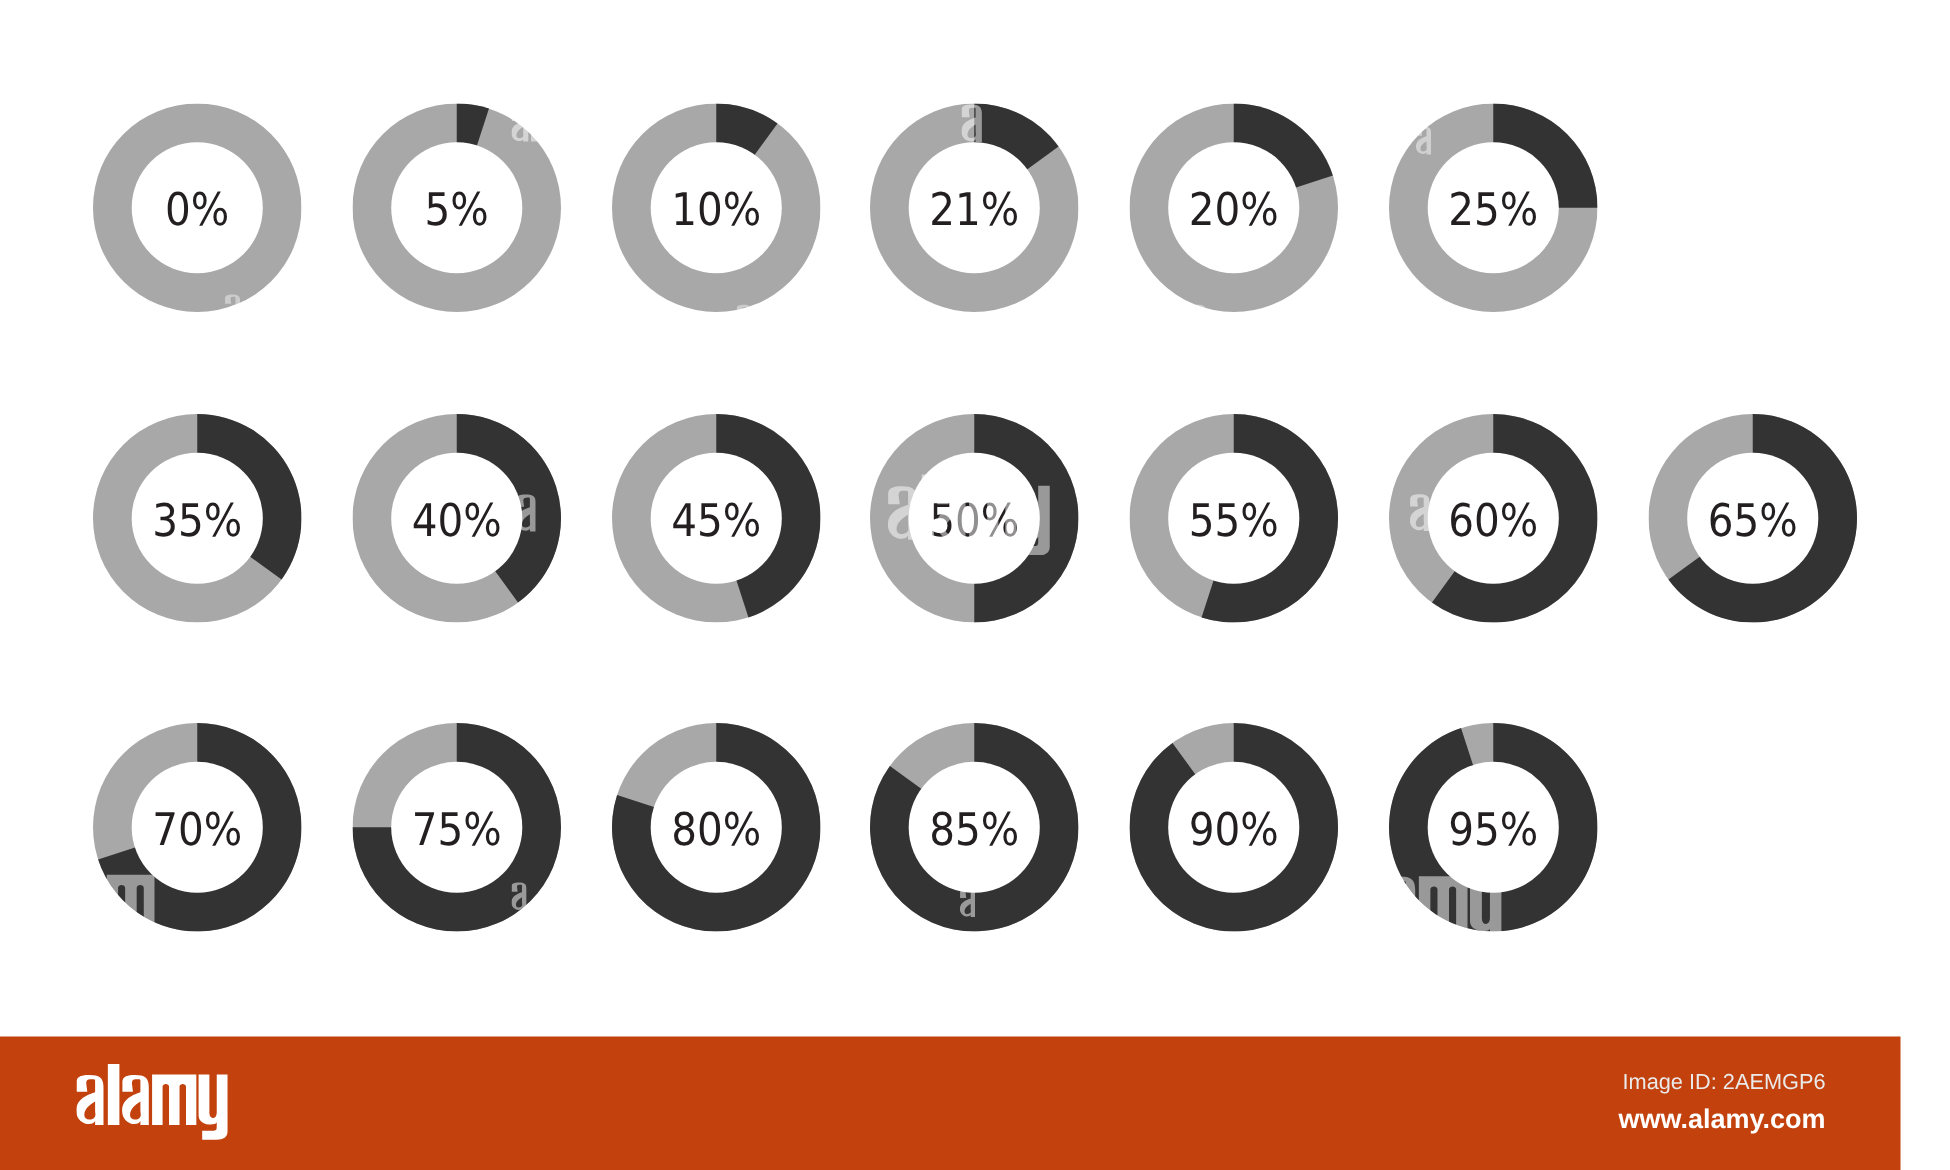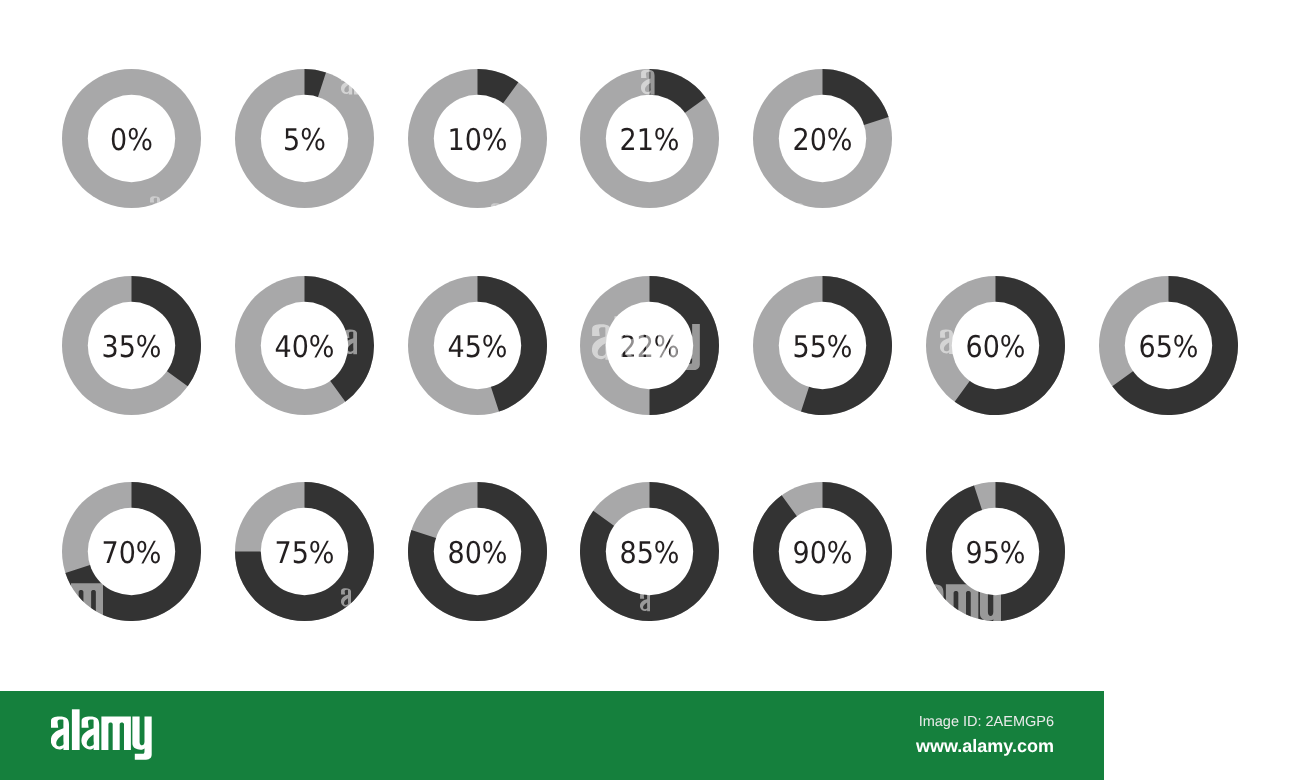--- a/index.html
+++ b/index.html
@@ -9,21 +9,21 @@
   #stage{position:relative;width:1300px;height:780px;background:#ffffff;}
   .chart-grid{position:absolute;left:0;top:0;width:1300px;height:690px;}
   .donut{position:absolute;width:139px;height:139px;}
   .donut svg{display:block;width:139px;height:139px;}
   .donut-label{position:absolute;left:0;top:0;width:139px;height:139px;display:flex;align-items:center;justify-content:center;
     font-family:"DejaVu Sans Condensed","DejaVu Sans",sans-serif;font-size:30px;color:#231f20;
     padding-top:3px;box-sizing:border-box;will-change:transform;}
   .ghost-layer{position:absolute;left:0;top:0;width:1300px;height:691px;overflow:hidden;pointer-events:none;}
   .ghost{position:absolute;}
   .ghost svg{display:block;}
-  .watermark-bar{position:absolute;left:0;top:691px;width:1104px;height:89px;background:#15803d;}
+  .watermark-bar{position:absolute;left:0;top:691px;width:1267px;height:89px;background:#c2410c;}
   .alamy-logo{position:absolute;left:50.5px;top:18.4px;width:101.2px;height:50.8px;}
   .alamy-logo svg{display:block;width:101.2px;height:50.8px;}
   .wm-right{position:absolute;right:49.5px;top:21px;text-align:right;color:#ffffff;will-change:transform;}
   .wm-imageid{font-family:"Liberation Sans",sans-serif;font-size:14.5px;line-height:20px;font-weight:400;color:#eaeaea;}
   .wm-url{font-family:"Liberation Sans",sans-serif;font-size:18px;line-height:28px;font-weight:700;color:#ffffff;}
 </style>
 </head>
 <body>
 
 <div id="stage">
@@ -60,20 +60,28 @@
         <div class="donut-label">21%</div>
       </div>
       <div class="donut" style="left: 753.2px; top: 69px;">
         <svg viewBox="0 0 139 139" width="139" height="139">
           <circle cx="69.5" cy="69.5" r="69.5" fill="#a8a8a9"></circle>
           <path d="M 69.5 69.5 L 69.5 0 A 69.5 69.5 0 0 1 135.598 48.023 Z" fill="#333333"></path>
           <circle cx="69.5" cy="69.5" r="43.7" fill="#ffffff"></circle>
         </svg>
         <div class="donut-label">20%</div>
       </div>
+      <div class="donut" style="left: 926px; top: 69px;">
+        <svg viewBox="0 0 139 139" width="139" height="139">
+          <circle cx="69.5" cy="69.5" r="69.5" fill="#a8a8a9"></circle>
+          <path d="M 69.5 69.5 L 69.5 0 A 69.5 69.5 0 0 1 139.000 69.500 Z" fill="#333333"></path>
+          <circle cx="69.5" cy="69.5" r="43.7" fill="#ffffff"></circle>
+        </svg>
+        <div class="donut-label">25%</div>
+      </div>
       <div class="donut" style="left: 62px; top: 275.5px;">
         <svg viewBox="0 0 139 139" width="139" height="139">
           <circle cx="69.5" cy="69.5" r="69.5" fill="#a8a8a9"></circle>
           <path d="M 69.5 69.5 L 69.5 0 A 69.5 69.5 0 0 1 125.727 110.351 Z" fill="#333333"></path>
           <circle cx="69.5" cy="69.5" r="43.7" fill="#ffffff"></circle>
         </svg>
         <div class="donut-label">35%</div>
       </div>
       <div class="donut" style="left: 234.8px; top: 275.5px;">
         <svg viewBox="0 0 139 139" width="139" height="139">
@@ -90,21 +98,21 @@
           <circle cx="69.5" cy="69.5" r="43.7" fill="#ffffff"></circle>
         </svg>
         <div class="donut-label">45%</div>
       </div>
       <div class="donut" style="left: 580.4px; top: 275.5px;">
         <svg viewBox="0 0 139 139" width="139" height="139">
           <circle cx="69.5" cy="69.5" r="69.5" fill="#a8a8a9"></circle>
           <path d="M 69.5 69.5 L 69.5 0 A 69.5 69.5 0 0 1 69.500 139.000 Z" fill="#333333"></path>
           <circle cx="69.5" cy="69.5" r="43.7" fill="#ffffff"></circle>
         </svg>
-        <div class="donut-label">22%</div>
+        <div class="donut-label">50%</div>
       </div>
       <div class="donut" style="left: 753.2px; top: 275.5px;">
         <svg viewBox="0 0 139 139" width="139" height="139">
           <circle cx="69.5" cy="69.5" r="69.5" fill="#a8a8a9"></circle>
           <path d="M 69.5 69.5 L 69.5 0 A 69.5 69.5 0 1 1 48.023 135.598 Z" fill="#333333"></path>
           <circle cx="69.5" cy="69.5" r="43.7" fill="#ffffff"></circle>
         </svg>
         <div class="donut-label">55%</div>
       </div>
       <div class="donut" style="left: 926px; top: 275.5px;">

